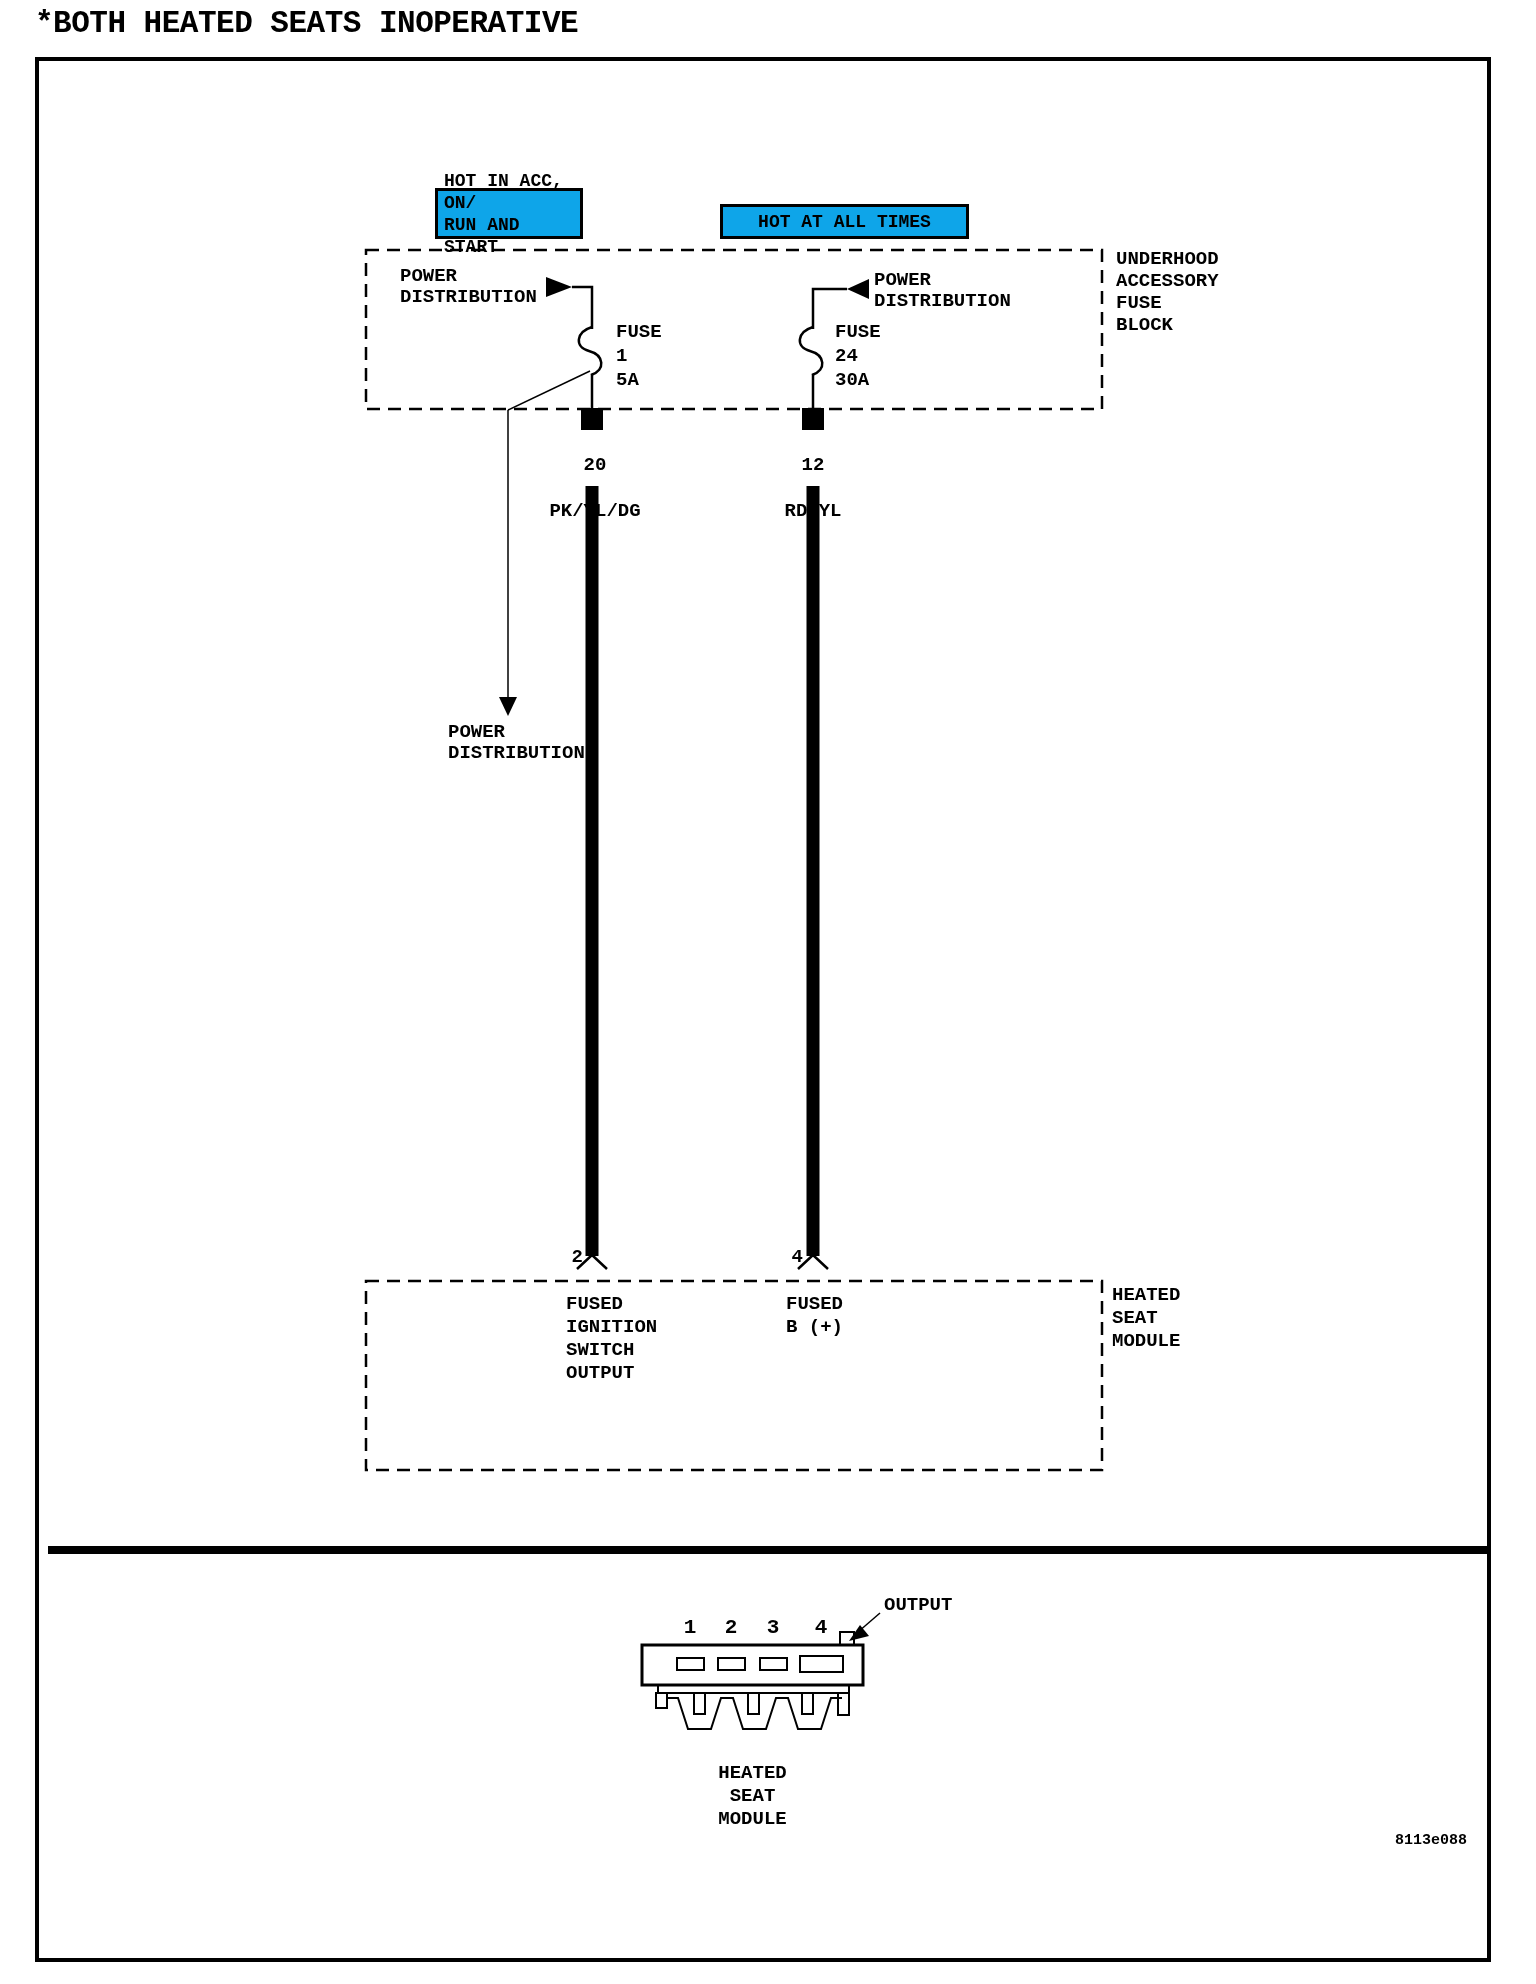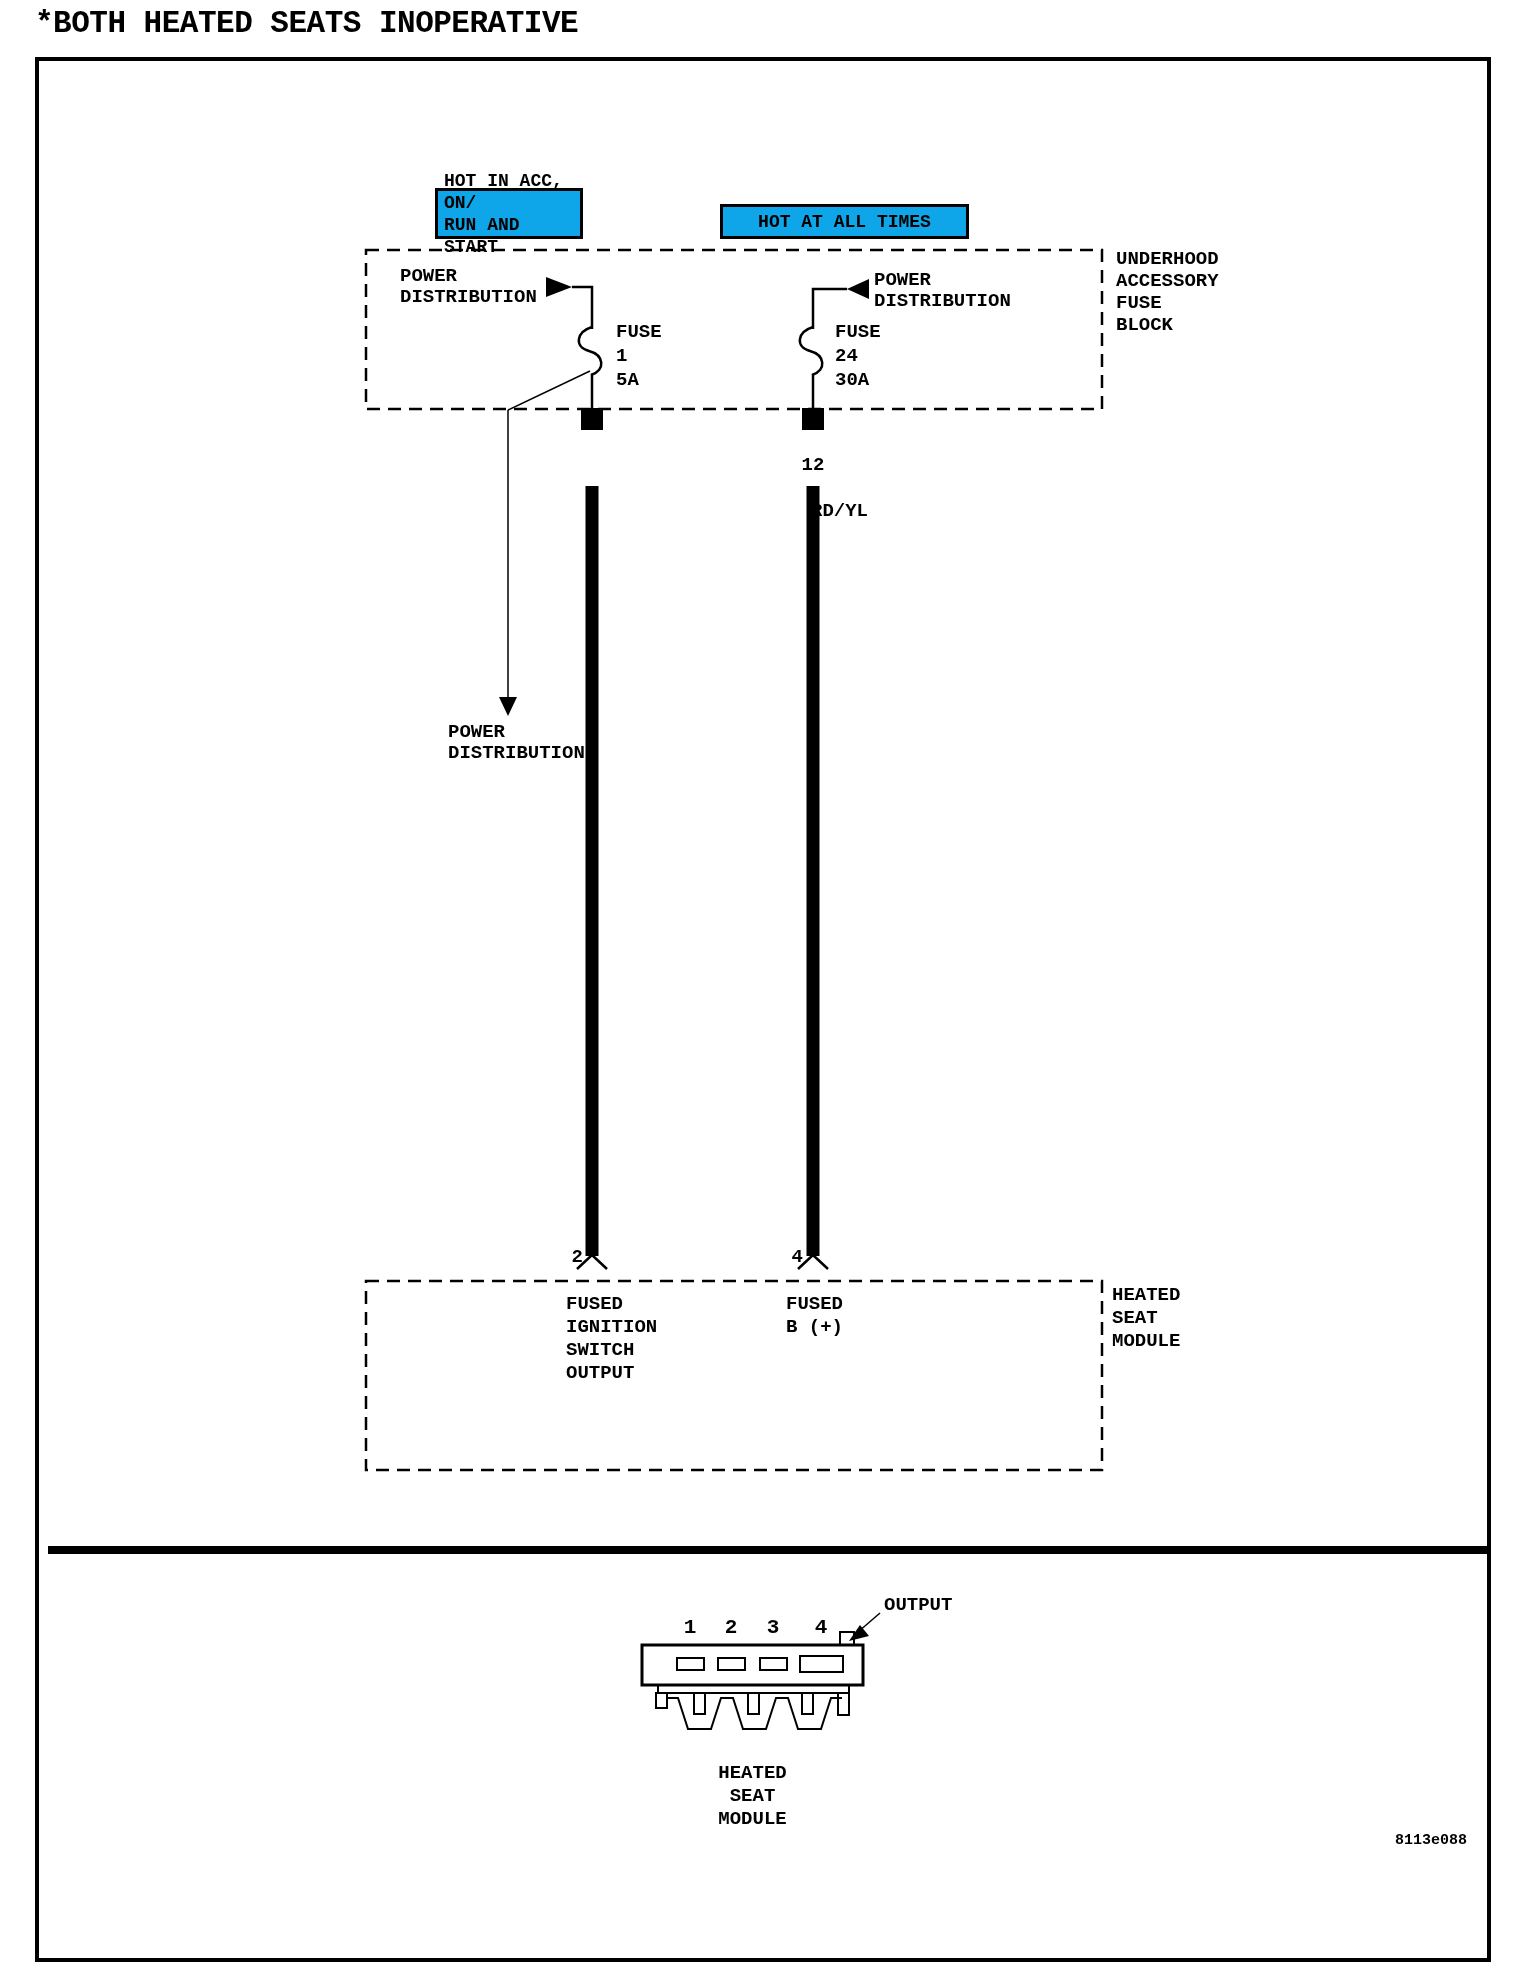--- a/index.html
+++ b/index.html
@@ -101,23 +101,27 @@
 DISTRIBUTION</div>
   <div class="lbl" style="left:874px; top:270px; line-height:21px;">POWER
 DISTRIBUTION</div>
   <div class="lbl" style="left:616px; top:320px; line-height:24px;">FUSE
 1
 5A</div>
   <div class="lbl" style="left:835px; top:320px; line-height:24px;">FUSE
 24
 30A</div>
 
+  <div class="lbl wire-label" style="left:540px; top:431px;">
+    <span style="display:block;">20</span>
+    <span style="display:block;">PK/YL/DG</span>
+  </div>
   <div class="lbl wire-label" style="left:758px; top:431px;">
     <span style="display:block;">12</span>
-    <span style="display:block;text-align:right;">RD/YL</span>
+    <span style="display:block;">RD/YL</span>
   </div>
 
   <div class="lbl" style="left:448px; top:722px; line-height:21px;">POWER
 DISTRIBUTION</div>
 
   <div class="lbl pin-num" style="left:553px; top:1246px;">2</div>
   <div class="lbl pin-num" style="left:773px; top:1246px;">4</div>
 
   <div class="lbl" style="left:566px; top:1293px;">FUSED
 IGNITION

